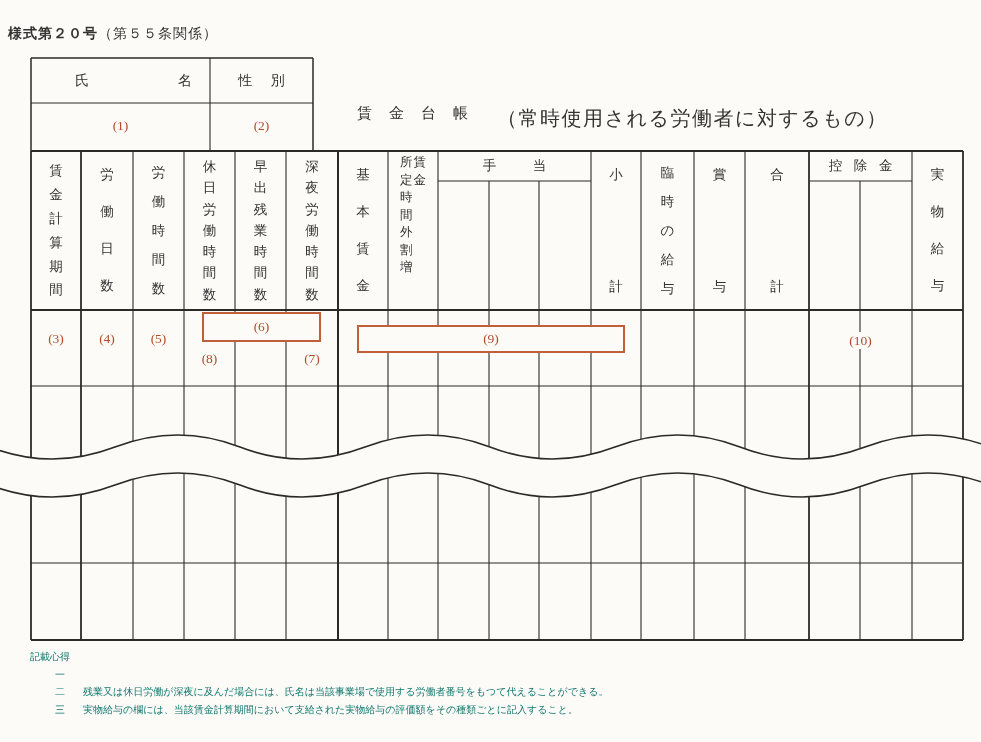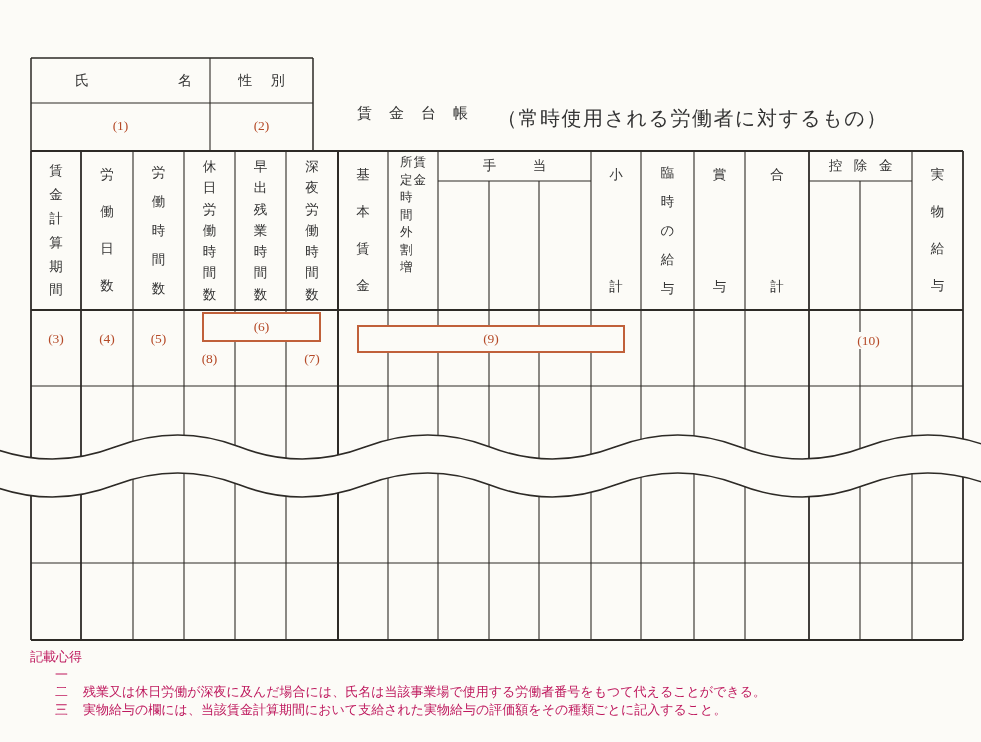--- a/index.html
+++ b/index.html
@@ -46,21 +46,21 @@
   .dual{left:388px;top:156px;width:50px;height:150px;display:flex;flex-direction:row;
         justify-content:center;align-items:flex-start;gap:1px;font-size:12.5px;line-height:1;}
   .dual .col{display:flex;flex-direction:column;align-items:center;gap:5px;}
 
   
   .redbox{border:2px solid #c0603a;background:var(--bg);display:flex;align-items:center;
           justify-content:center;color:var(--accent);font-size:13.5px;box-sizing:border-box;}
   .mask-label{background:var(--bg);padding:1px 4px;}
 
   
-  .notes{left:30px;top:648px;font-size:13px;line-height:17.5px;color:#be185d;}
+  .notes{left:30px;top:648px;font-size:10px;line-height:17.5px;color:#0f766e;}
   .notes .item{display:flex;margin-left:25px;}
   .notes .n{width:15px;margin-right:13px;flex:none;}
 </style>
 </head>
 <body>
 
 <div class="page">
 
   <svg class="grid" width="981" height="742" viewBox="0 0 981 742">
     <g stroke="#2d2a26">
@@ -109,20 +109,23 @@
         q -63 -24 -125 0 q -62 24 -125 0 q -63 -24 -125 0 q -62 24 -125 0 Z"></path>
       <path fill="none" stroke="#2d2a26" stroke-width="1.6" d="M -10 447
         q 62 24 125 0 q 63 -24 125 0 q 62 24 125 0 q 63 -24 125 0
         q 62 24 125 0 q 63 -24 125 0 q 62 24 125 0 q 63 -24 125 0"></path>
       <path fill="none" stroke="#2d2a26" stroke-width="1.6" d="M -10 485
         q 62 24 125 0 q 63 -24 125 0 q 62 24 125 0 q 63 -24 125 0
         q 62 24 125 0 q 63 -24 125 0 q 62 24 125 0 q 63 -24 125 0"></path>
     </g>
   </svg>
 
+  <div class="abs form-header">
+    <span class="num">様式第２０号</span><span>（第５５条関係）</span>
+  </div>
 
   <div class="abs title-main"><span>賃</span><span>金</span><span>台</span><span>帳</span></div>
   <div class="abs title-note">（常時使用される労働者に対するもの）</div>
 
   <div class="abs hcell ncell-name">
       <span>氏</span>
       <span>名</span>
     </div>
   <div class="abs hcell ncell-sex">
       <span>性</span>
@@ -247,21 +250,21 @@
   <div class="abs redbox" style="left:202px;top:312px;width:119px;height:30px;">
     <span>(6)</span>
   </div>
   <div class="abs ref" style="left:184px;top:351px;width:51px;">(8)</div>
   <div class="abs ref" style="left:286px;top:351px;width:52px;">(7)</div>
 
   <div class="abs redbox" style="left:357px;top:325px;width:268px;height:28px;">
     <span>(9)</span>
   </div>
 
-  <div class="abs ref" style="left:810px;top:333px;width:101px;padding-left:8px;">
+  <div class="abs ref" style="left:810px;top:333px;width:101px;">
     <span class="mask-label">(10)</span>
   </div>
 
   <div class="abs notes">
     <div>記載心得</div>
     <div class="item">
       <span class="n">一</span>
     </div>
     <div class="item">
       <span class="n">二</span>

